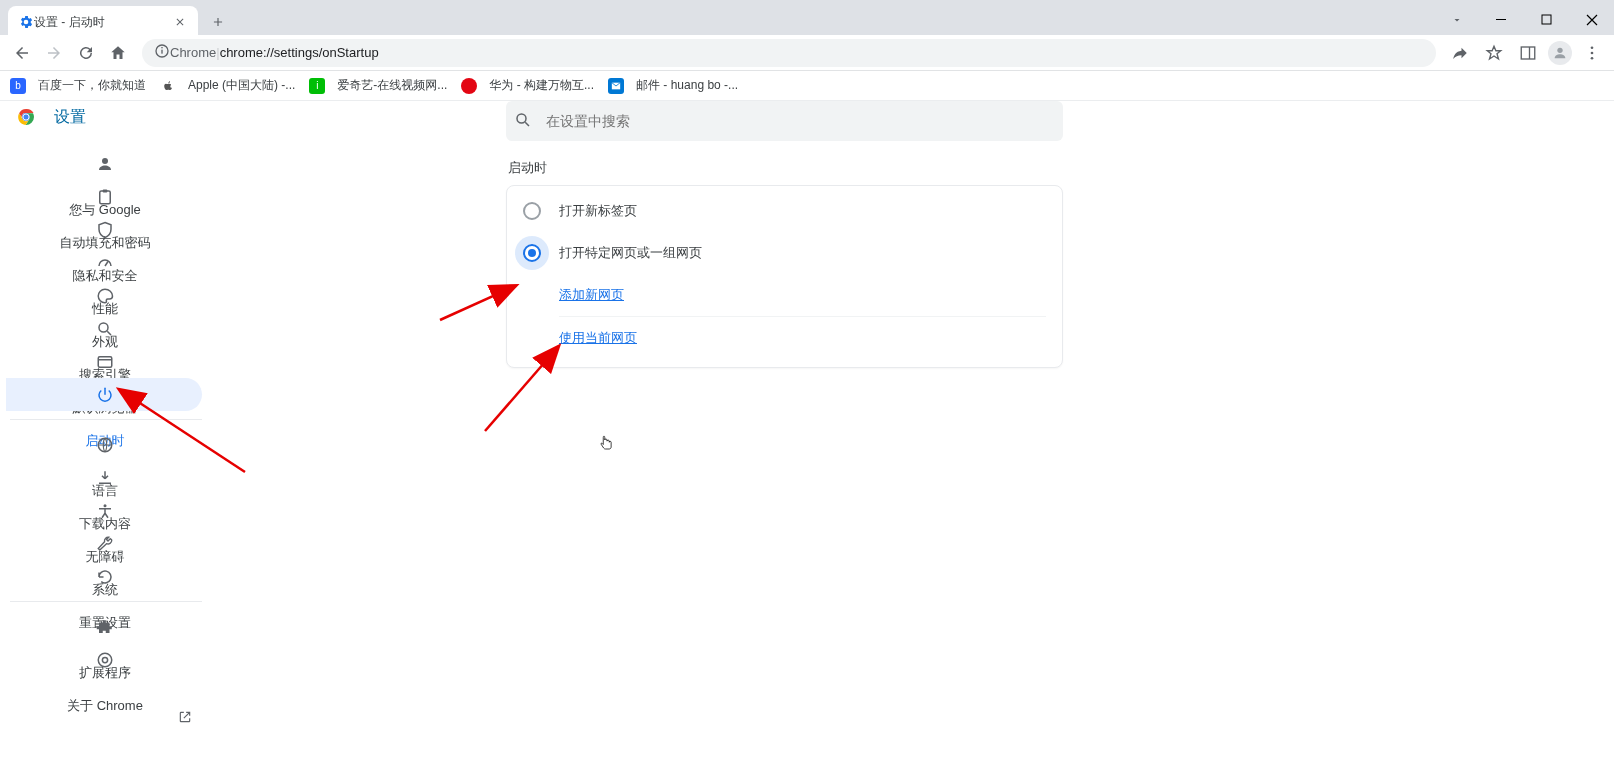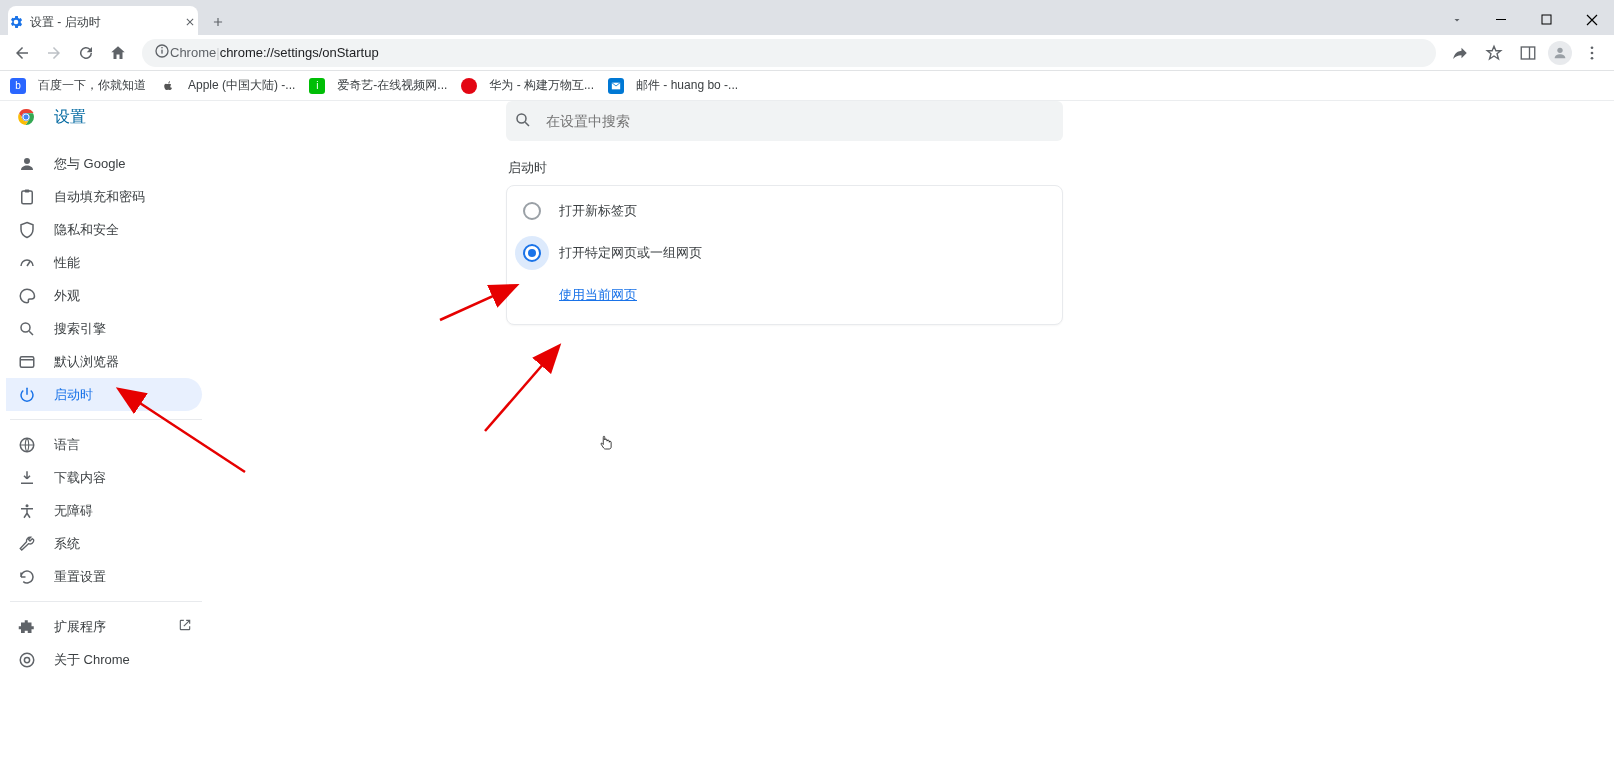--- a/index.html
+++ b/index.html
@@ -1,20 +1,20 @@
 <!DOCTYPE html>
 <html><head>
   <meta charset="utf-8">
   <style>
     * { margin: 0; padding: 0; box-sizing: border-box; font-family: "Microsoft YaHei", "Segoe UI", Arial, sans-serif; }
     body { width: 1614px; height: 766px; background: #fff; overflow: hidden; position: relative; }
 
     
     .titlebar { height: 35px; background: #dee1e6; display: flex; align-items: flex-end; }
-    .tab { display: flex; align-items: center; height: 32px; background: #fff; border-radius: 8px 8px 0 0; margin-left: 8px; padding: 0 0; min-width: 190px; max-width: 190px; gap: 6px; font-size: 12px; color: #3c4043; position: relative; top: 3px; }
+    .tab { display: flex; align-items: center; height: 32px; background: #fff; border-radius: 8px 8px 0 0; margin-left: 8px; padding: 0 10px; min-width: 190px; max-width: 190px; font-size: 12px; color: #3c4043; position: relative; top: 3px; }
     .tab .favicon { width: 16px; height: 16px; flex: 0 0 16px; }
     .tab .title { flex: 1; white-space: nowrap; overflow: hidden; text-overflow: ellipsis; }
     .tab .close { width: 16px; height: 16px; display: flex; align-items: center; justify-content: center; color: #5f6368; font-size: 12px; cursor: pointer; }
     .newtab { width: 28px; height: 28px; display: flex; align-items: center; justify-content: center; color: #5f6368; font-size: 16px; margin-left: 6px; cursor: pointer; position: relative; top: 1px; }
     .win-controls { margin-left: auto; display: flex; }
     .win-btn { width: 45px; height: 30px; display: flex; align-items: center; justify-content: center; color: #000; }
     .win-btn svg { width: 12px; height: 12px; }
 
     
     .toolbar { height: 36px; background: #fff; border-bottom: 1px solid #e1e3e5; display: flex; align-items: center; padding: 0 8px; gap: 4px; }
@@ -39,21 +39,21 @@
     .settings-header { position: absolute; left: 14px; top: 4px; display: flex; align-items: center; gap: 16px; }
     .chrome-logo-sm { width: 24px; height: 24px; }
     .settings-title { font-size: 16px; color: #0369a1; }
 
     
     .search-wrap { position: absolute; left: 506px; top: 0px; width: 557px; height: 40px; background: #f1f3f4; border-radius: 6px; display: flex; align-items: center; padding: 0 8px; gap: 14px; color: #5f6368; font-size: 14px; }
     .search-wrap input { border: none; background: transparent; outline: none; font-size: 14px; color: #202124; flex: 1; }
 
     
     .sidebar { position: absolute; left: 6px; top: 46px; width: 196px; display: flex; flex-direction: column; gap: 0; font-size: 13px; }
-    .side-item { display: flex; align-items: center; gap: 18px; padding: 8px 10px 8px 12px; color: #3c4043; border-radius: 0 18px 18px 0; height: 33px; }
+    .side-item { display: flex; align-items: center; gap: 28px; padding: 8px 10px 8px 12px; color: #3c4043; border-radius: 0 18px 18px 0; height: 33px; flex-direction: column; }
     .side-item .icon { width: 18px; flex: 0 0 18px; color: #5f6368; display: flex; align-items: center; justify-content: center; }
     .side-item.selected { background: #e8f0fe; color: #1a73e8; }
     .side-item.selected .icon { color: #1a73e8; }
     .side-sep { height: 1px; background: #e8eaed; margin: 8px 0 8px 4px; }
     .side-item .ext { margin-left: auto; color: #5f6368; }
 
     
     .content-title { position: absolute; left: 508px; top: 58px; font-size: 13px; color: #3c4043; }
     .card { position: absolute; left: 506px; top: 84px; width: 557px; border: 1px solid #e8eaed; border-radius: 8px; background: #fff; padding: 4px 0 0 0; box-shadow: 0 1px 2px rgba(0,0,0,0.04); }
     .radio-row { display: flex; align-items: center; gap: 18px; padding: 12px 16px; font-size: 13px; color: #3c4043; }
@@ -393,20 +393,21 @@
   <div class="card">
     <div class="radio-row">
       <span class="radio"></span>
       <span>打开新标签页</span>
     </div>
     <div class="radio-row selected">
       <span class="radio"></span>
       <span>打开特定网页或一组网页</span>
     </div>
     <div class="sub-wrap">
+      <div class="link-row">添加新网页</div>
       <div class="link-row">使用当前网页</div>
     </div>
     <div class="card-bottom-pad"></div>
   </div>
 
   <svg class="anno" style="left:0;top:0" width="1614" height="665">
     <defs>
       <marker id="ah" markerWidth="12" markerHeight="10" refX="10" refY="5" orient="auto">
         <path d="M0 0L12 5L0 10z" fill="#e60000"></path>
       </marker>

